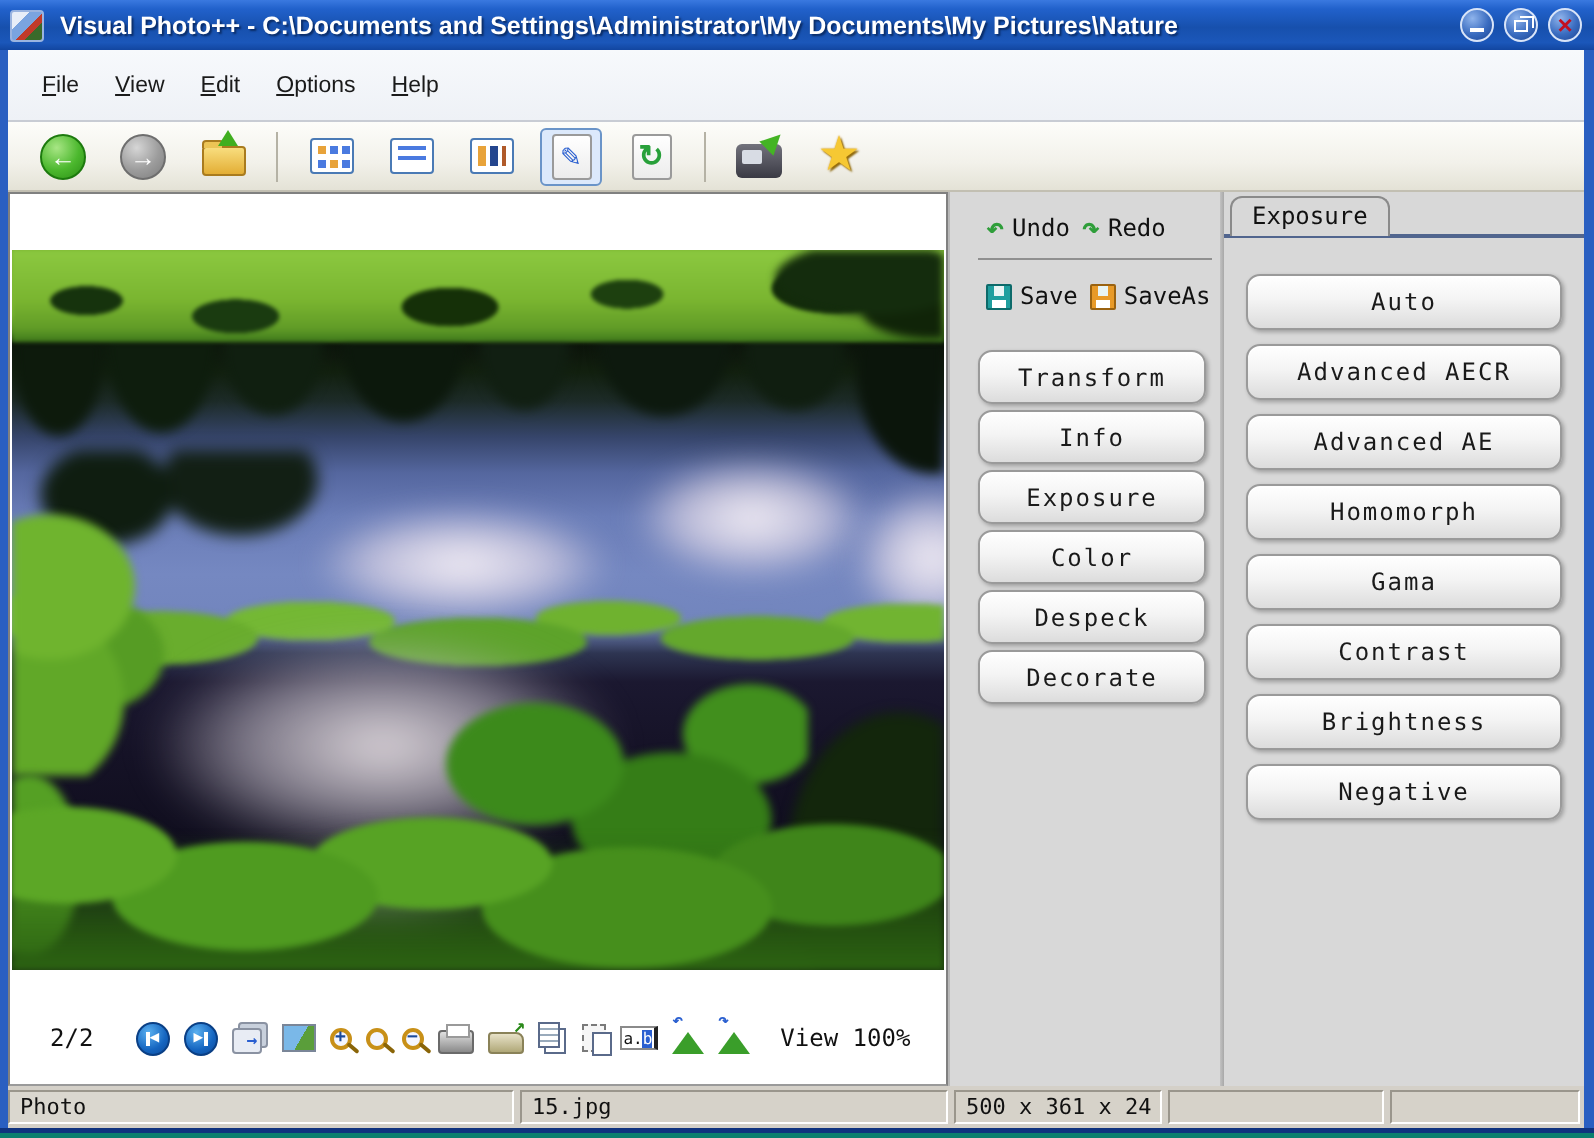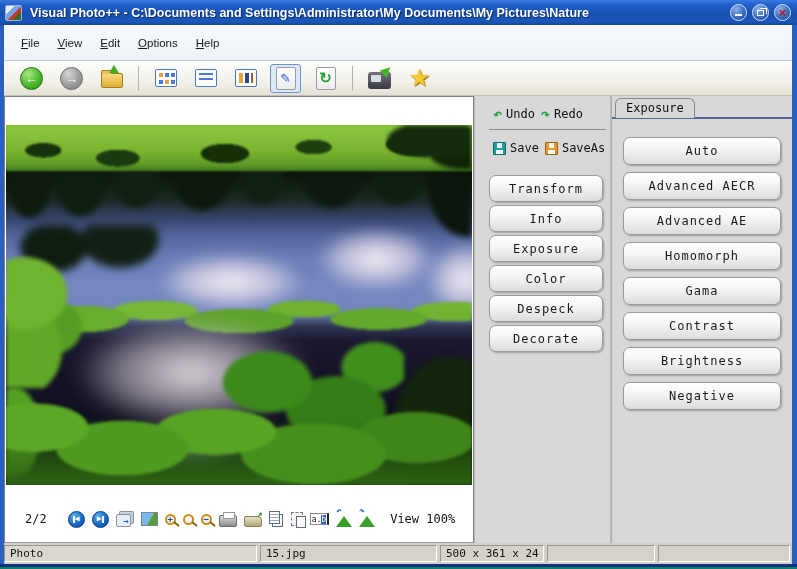--- a/index.html
+++ b/index.html
@@ -205,21 +205,21 @@
   .tabline { height:2px; background:#51658e; }
   .exp-buttons { display:flex; flex-direction:column; gap:7px; margin:18px 11px 0; }
   .exp-buttons .btn3d { width:100%; height:28px; }
 
   
   .statusbar { height:21px; background:#d4d0c8; display:flex; gap:3px; align-items:stretch; padding:2px 2px 2px 0;
     font-family:"DejaVu Sans Mono", monospace; font-size:11px; color:#111; }
   .sb { border:1px solid; border-color:#9a968c #ffffff #ffffff #9a968c; background:#d6d2c9;
     display:flex; align-items:center; padding:0 5px; white-space:nowrap; overflow:hidden; }
   .sb1 { width:253px; background:#dad7cf; }
-  .sb2 { width:177px; }
+  .sb2 { width:214px; }
   .sb3 { width:104px; }
   .sb4 { width:108px; }
   .sb5 { flex:1; }
 </style>
 </head>
 <body>
 
 <div class="window">
 
   <div class="titlebar">

